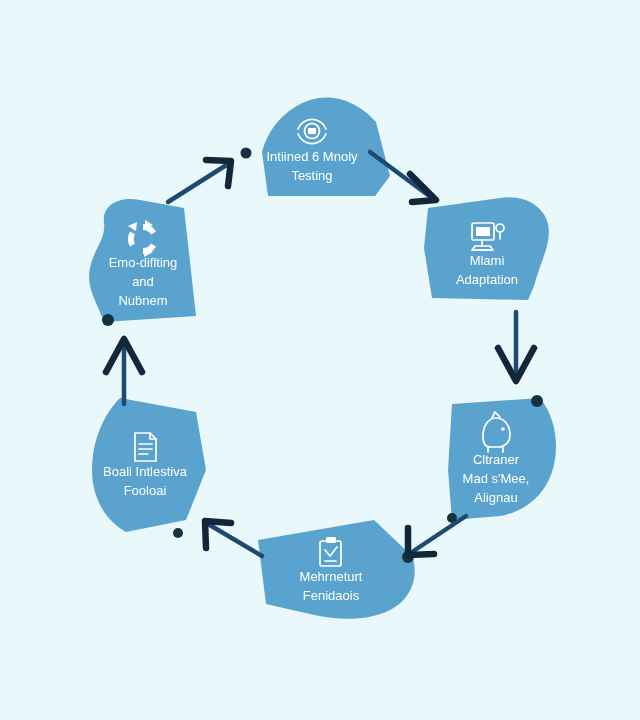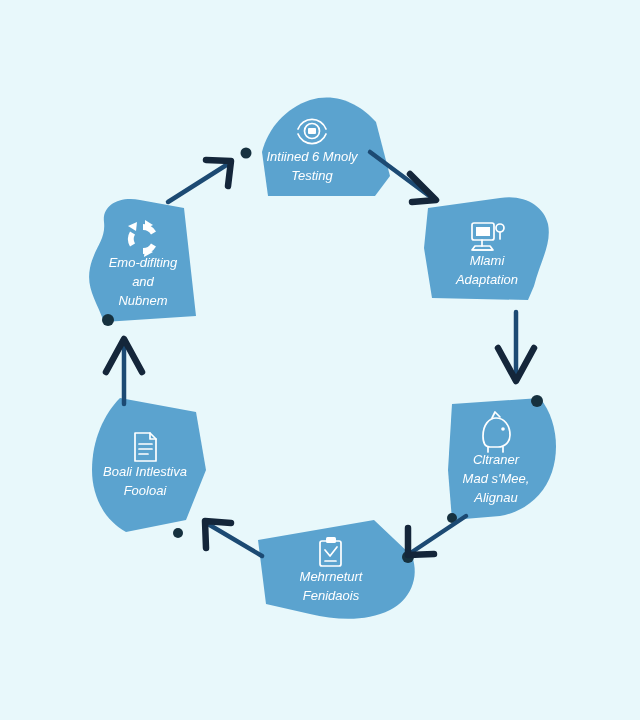--- a/index.html
+++ b/index.html
@@ -11,21 +11,20 @@
     height: 720px;
     background: #ffffff;
     font-family: "Liberation Sans", sans-serif;
     overflow: hidden;
   }
   #diagram-root {
     position: relative;
     width: 640px;
     height: 531px;
     background: #e8f8fb;
-    font-style: italic;
   }
   #cycle-svg {
     position: absolute;
     left: 0;
     top: 0;
     width: 640px;
     height: 720px;
     display: block;
   }
   .node-shape {

